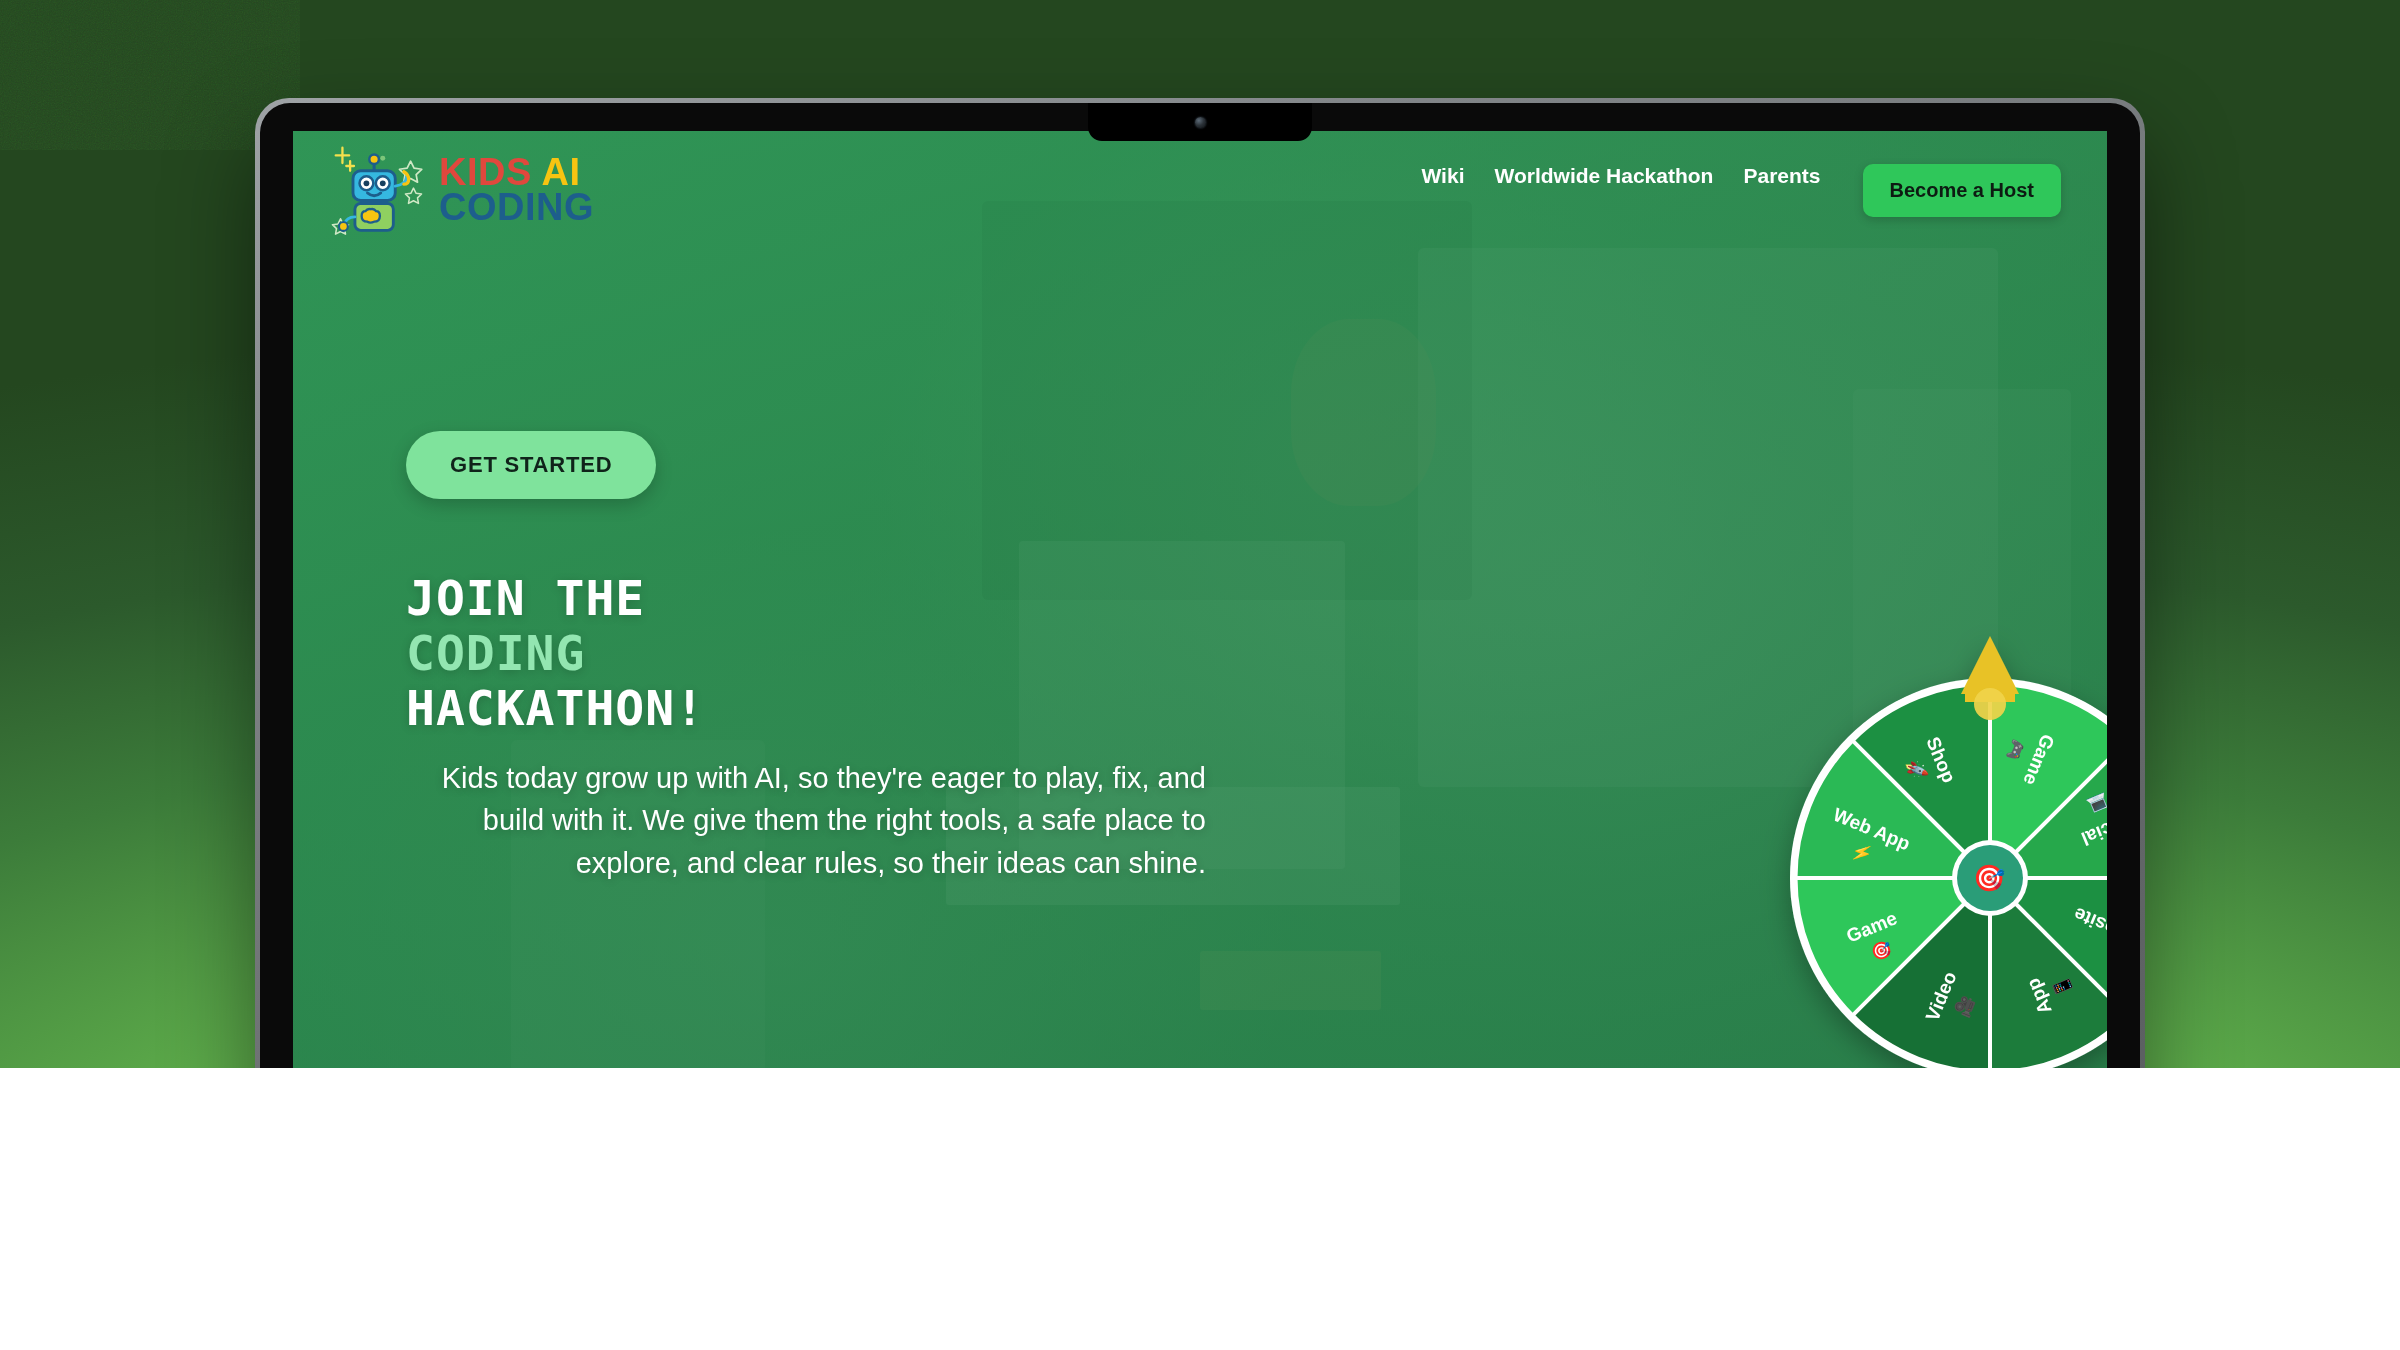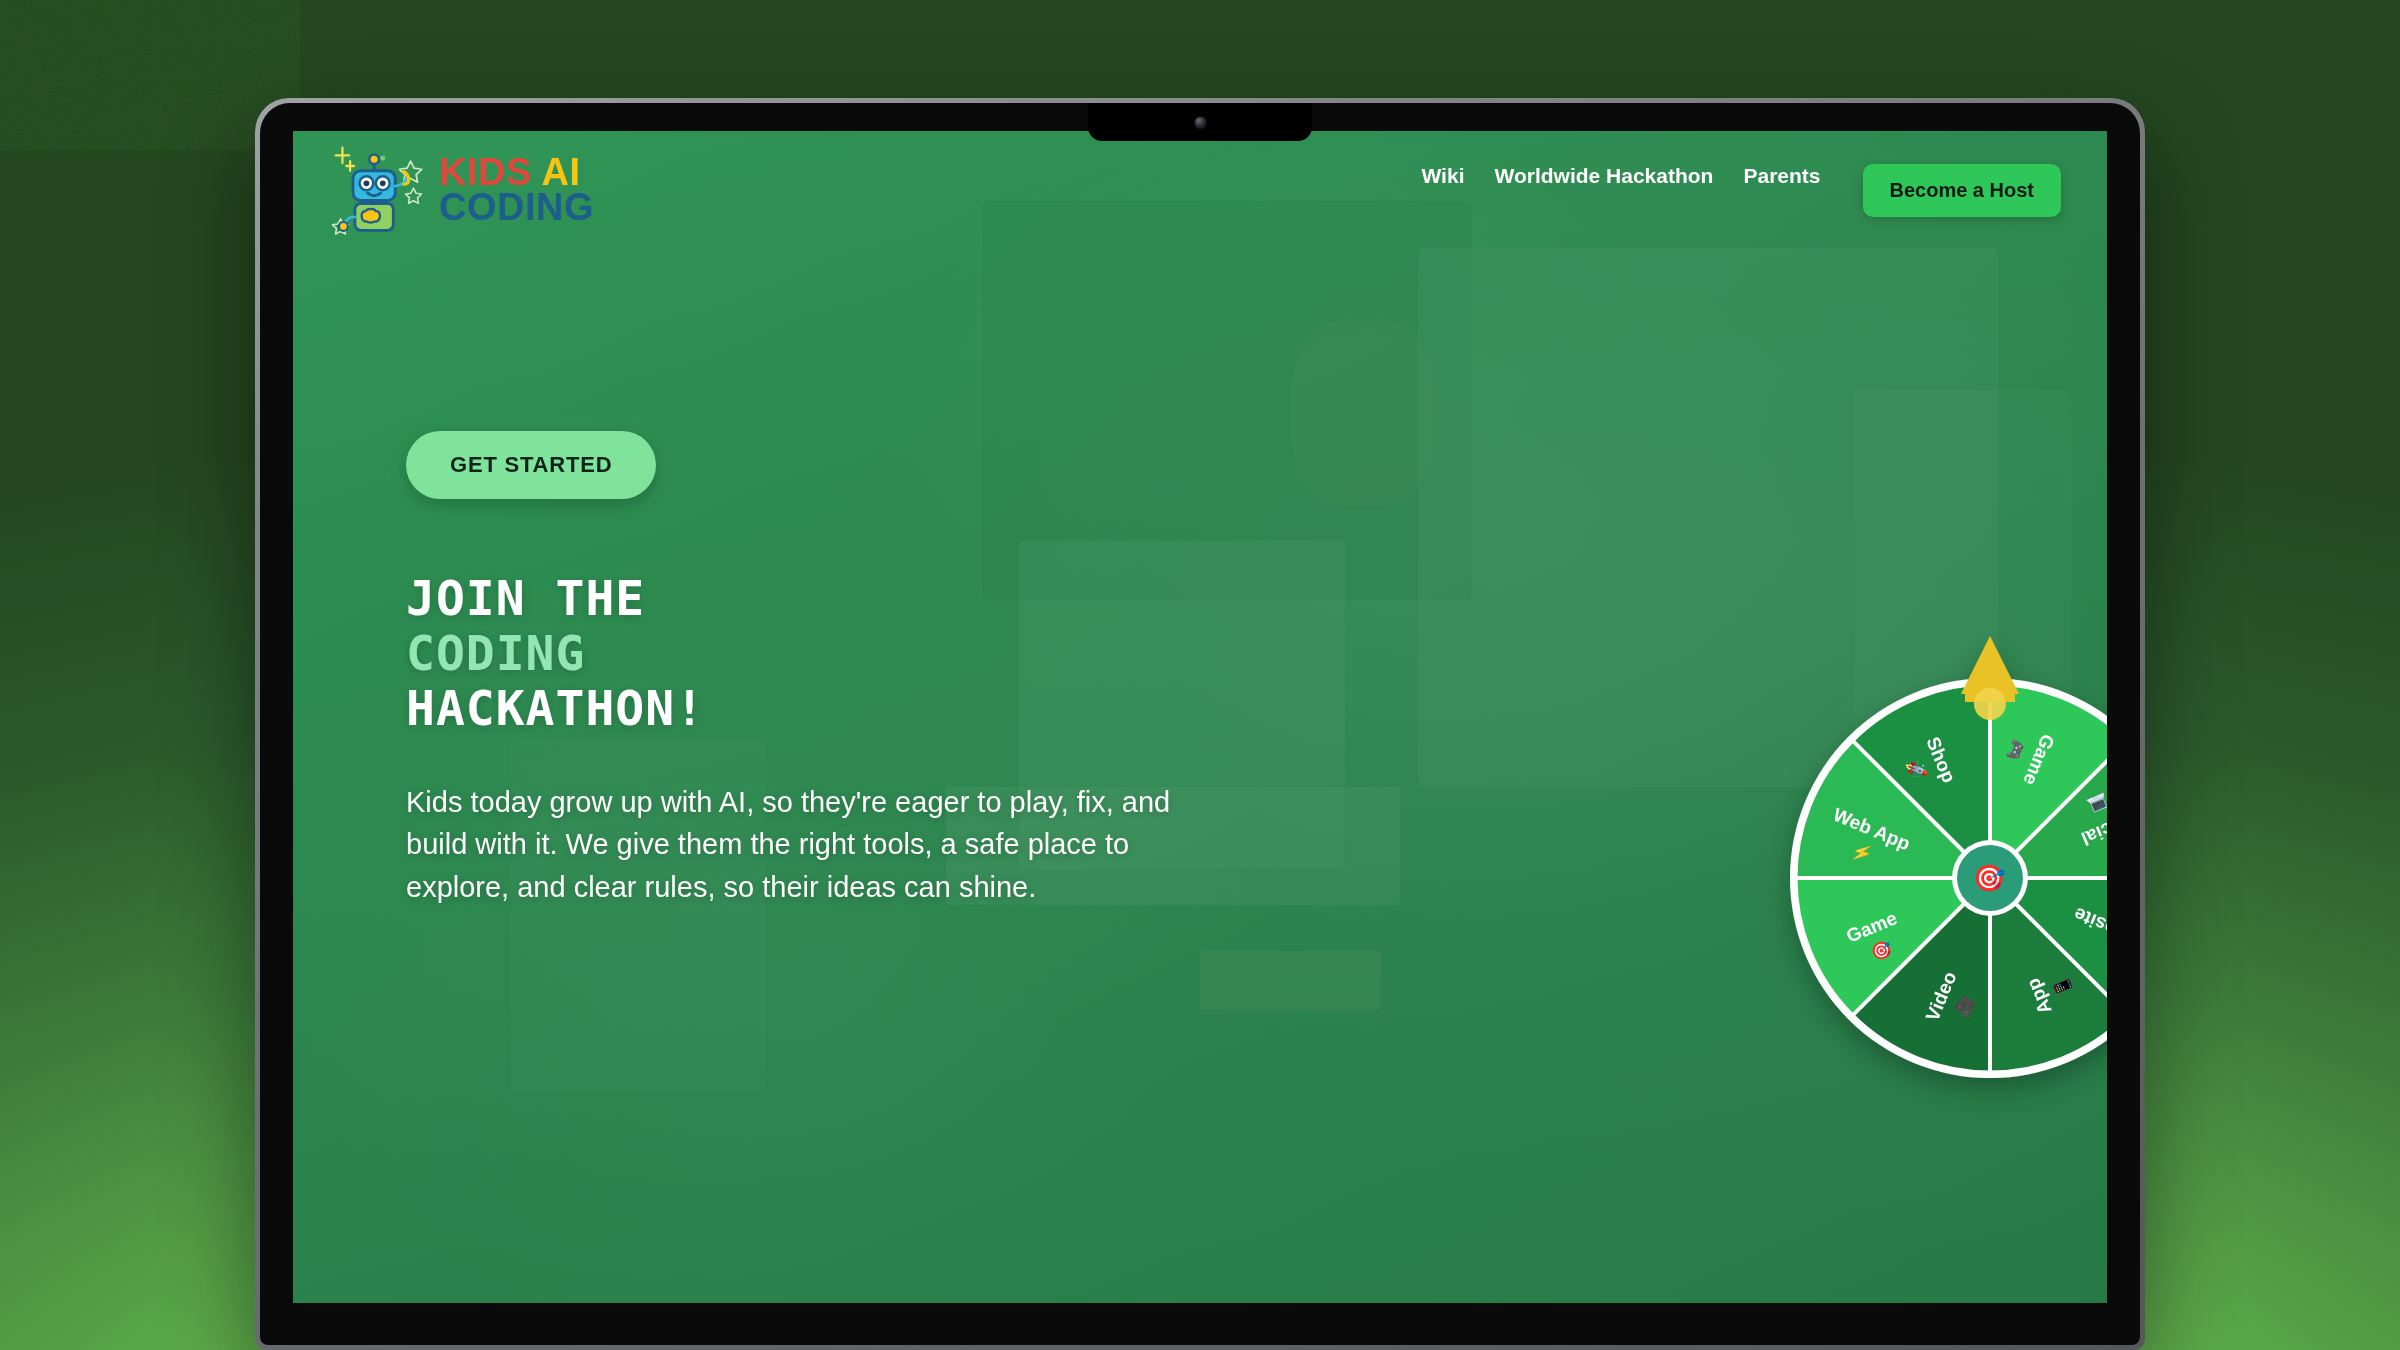--- a/index.html
+++ b/index.html
@@ -6,21 +6,21 @@
 
   html, body {
     width:2400px; height:1350px;
     overflow:hidden;
     font-family:"Liberation Sans", sans-serif;
   }
 
   
   #backdrop{
     position:relative;
-    width:2400px; height:1350px;
+    width:2400px; height:1068px;
     background:
       radial-gradient(120% 90% at 50% 118%, #a8e870 0%, #8ed85f 16%, #5fae4b 38%, #3c7c3a 60%, #2c5a2c 78%, #24471f 100%);
     overflow:hidden;
   }
   #grain{
     position:absolute; inset:0;
     opacity:.35; mix-blend-mode:overlay;
     pointer-events:none;
   }
 
@@ -123,26 +123,27 @@
     font-family:"DejaVu Sans Mono", monospace;
     font-weight:700;
     font-size:48px;
     line-height:1.15;
     letter-spacing:1px;
     color:#ffffff;
     text-shadow:0 2px 10px rgba(0,0,0,.18);
   }
   .headline .mint{ color:#93e6b1; }
   .lede{
-    margin-top:44px;
+    margin-top:20px;
     width:800px;
     color:#ffffff;
     font-size:29px;
     line-height:1.48;
     text-shadow:0 2px 8px rgba(0,0,0,.22);
+    text-align:right;
   }
 
   
   #wheelwrap{
     position:absolute;
     left:1437px; top:487px;
     width:520px; height:520px;
   }
   #wheelwrap svg{ overflow:visible; display:block; }
 </style>

